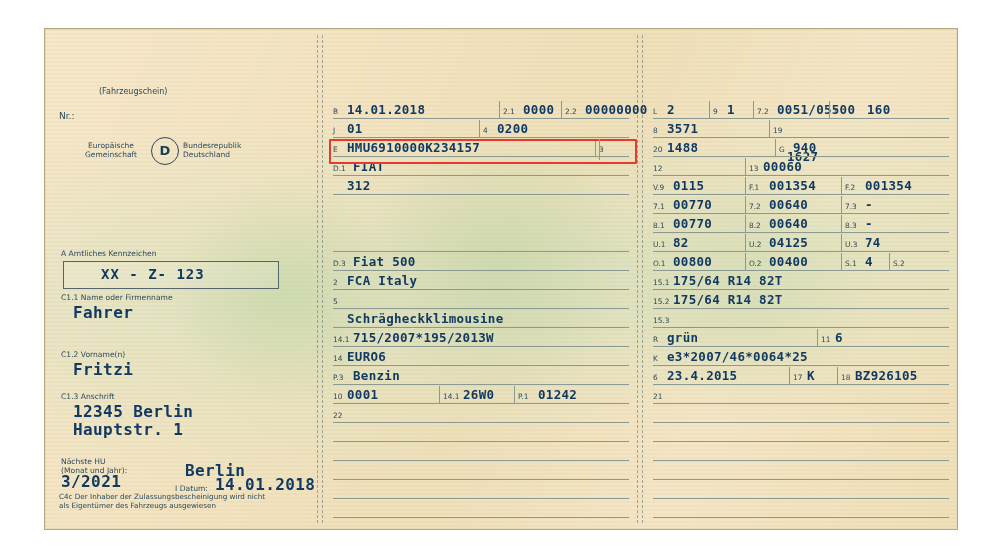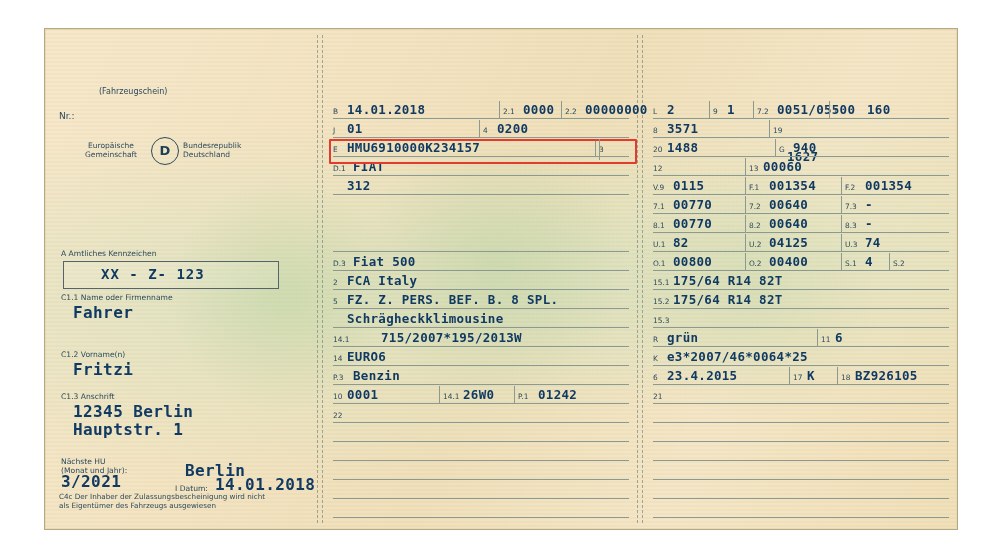--- a/index.html
+++ b/index.html
@@ -151,28 +151,27 @@
         <div class="row" style="top: 152px;">
           <span class="code" style="left: 0px;">D.3</span>
           <span class="cell" style="left: 20px;">Fiat 500</span>
         </div>
         <div class="row" style="top: 171px;">
           <span class="code" style="left: 0px;">2</span>
           <span class="cell" style="left: 14px;">FCA Italy</span>
         </div>
         <div class="row" style="top: 190px;">
           <span class="code" style="left: 0px;">5</span>
-          <span class="cell" style="left: 14px;">FZ. Z. PERS. BEF. B. 8 SPL.</span>
         </div>
         <div class="row" style="top: 209px;">
           <span class="cell" style="left: 14px;">Schrägheckklimousine</span>
         </div>
         <div class="row" style="top: 228px;">
           <span class="code" style="left: 0px;">14.1</span>
-          <span class="cell" style="left: 20px; margin-left: 28px;">715/2007*195/2013W</span>
+          <span class="cell" style="left: 20px;">715/2007*195/2013W</span>
         </div>
         <div class="row" style="top: 247px;">
           <span class="code" style="left: 0px;">14</span>
           <span class="cell" style="left: 14px;">EURO6</span>
         </div>
         <div class="row" style="top: 266px;">
           <span class="code" style="left: 0px;">P.3</span>
           <span class="cell" style="left: 20px;">Benzin</span>
         </div>
         <div class="row" style="top: 285px;">

